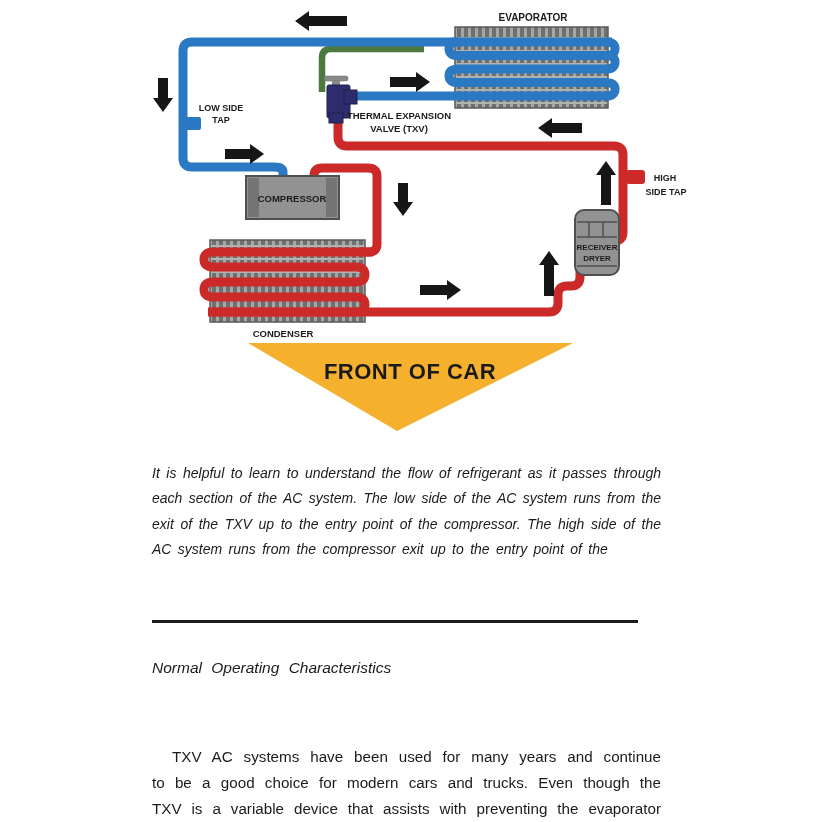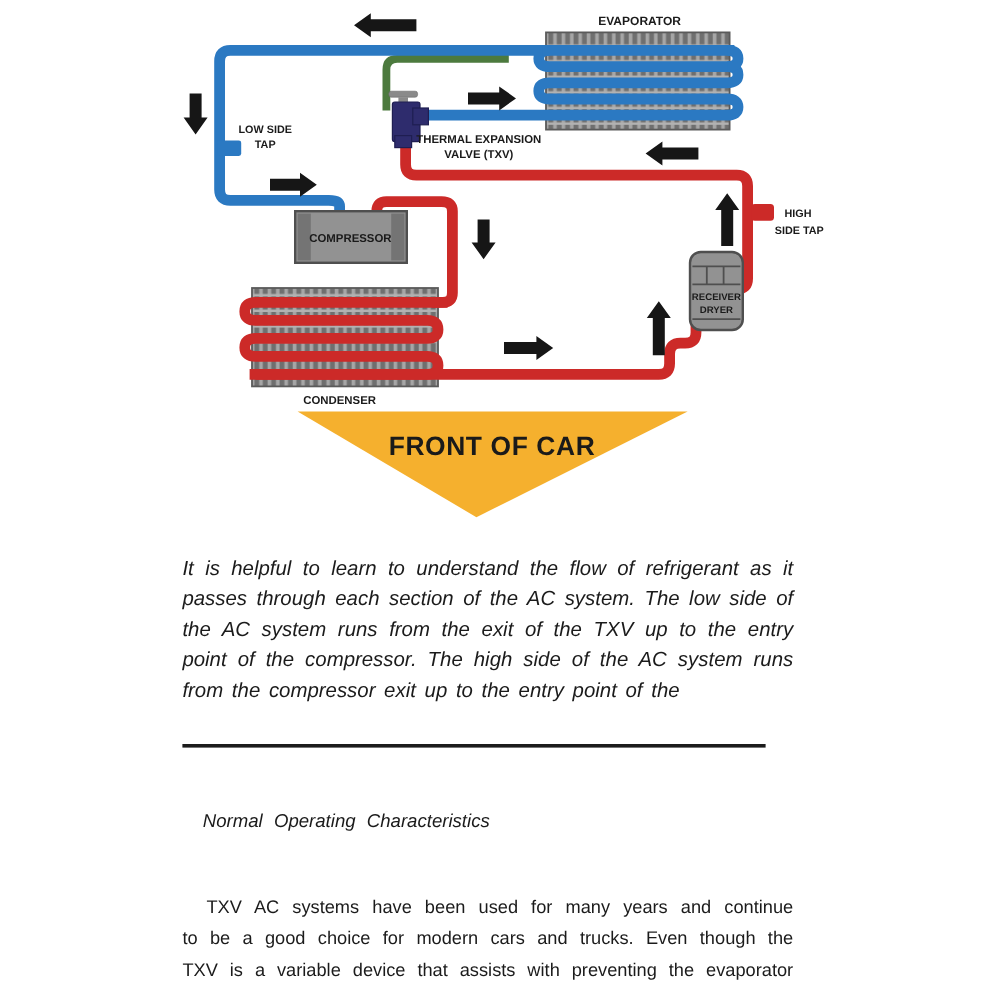--- a/index.html
+++ b/index.html
@@ -2,23 +2,23 @@
 <html><head>
 <meta charset="utf-8">
 <style>
   html,body{margin:0;padding:0;background:#fff;}
   .page{position:relative;width:822px;height:822px;background:#fff;overflow:hidden;
         font-family:"Liberation Sans",sans-serif;color:#1b1b1b;}
   .diagram-svg{position:absolute;left:0;top:0;}
   svg text{font-family:"Liberation Sans",sans-serif;font-weight:700;}
   .para{position:absolute;left:152px;width:509px;margin:0;text-align:justify;
         color:#1b1b1b;}
-  .para1{top:461px;font-style:italic;font-size:17px;line-height:25.4px;word-spacing:2.5px;}
+  .para1{top:461px;font-style:italic;font-size:14px;line-height:25.4px;word-spacing:2.5px;}
   .divider{position:absolute;left:152px;top:620px;width:486px;height:3px;background:#1c1c1c;}
-  .heading{position:absolute;left:152px;top:655px;margin:17px;font-style:italic;
+  .heading{position:absolute;left:152px;top:655px;margin:0;font-style:italic;
            font-size:15.5px;font-weight:400;line-height:25px;word-spacing:5px;color:#1b1b1b;}
   .para2{top:744px;font-size:15.2px;line-height:26px;word-spacing:5.5px;text-indent:20px;}
 </style>
 </head>
 <body>
 
 <div class="page">
 
   <svg class="diagram-svg" width="822" height="445" viewBox="0 0 822 445">
     <defs>

